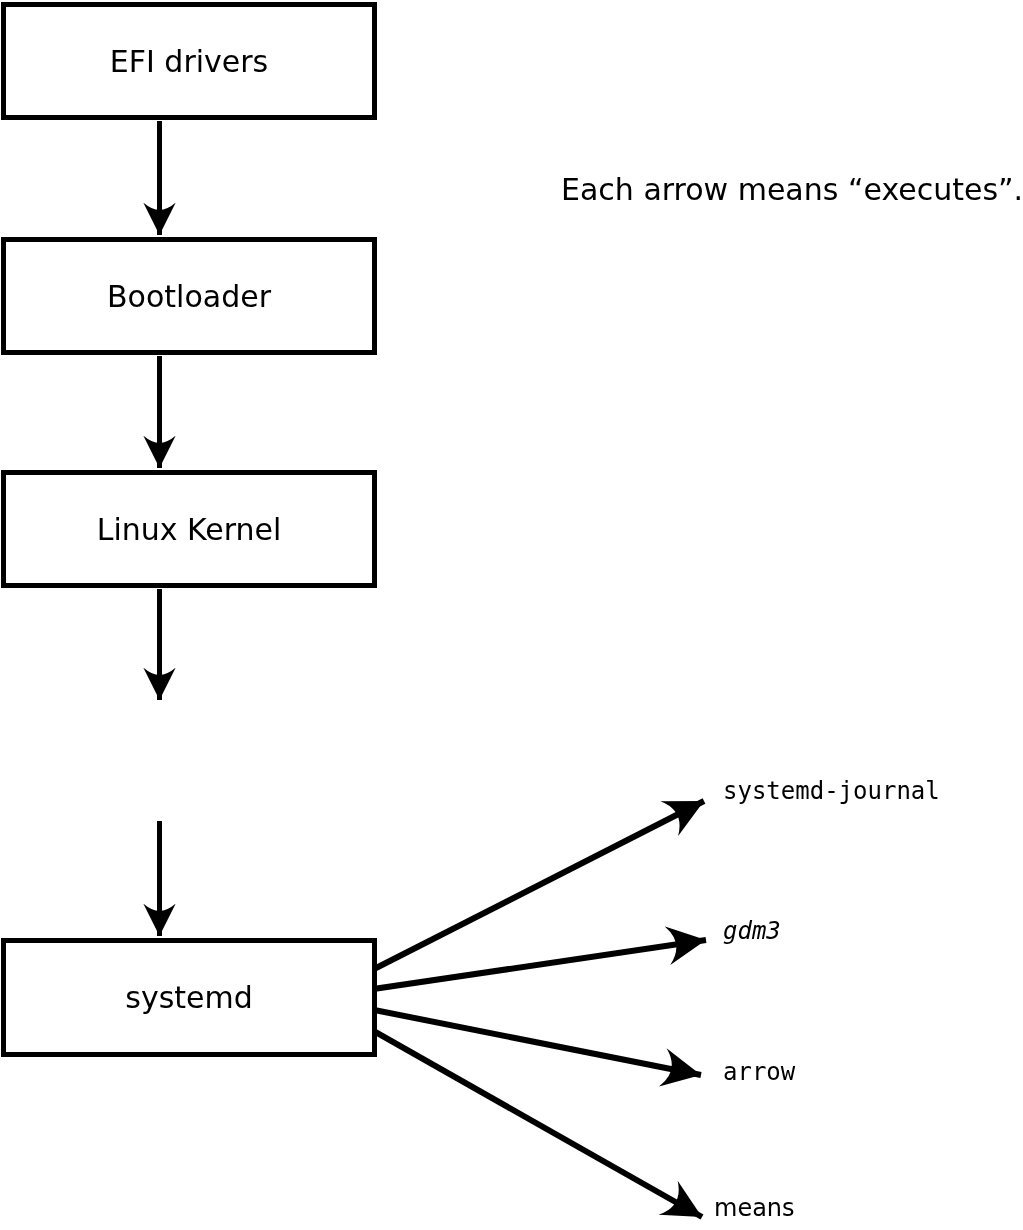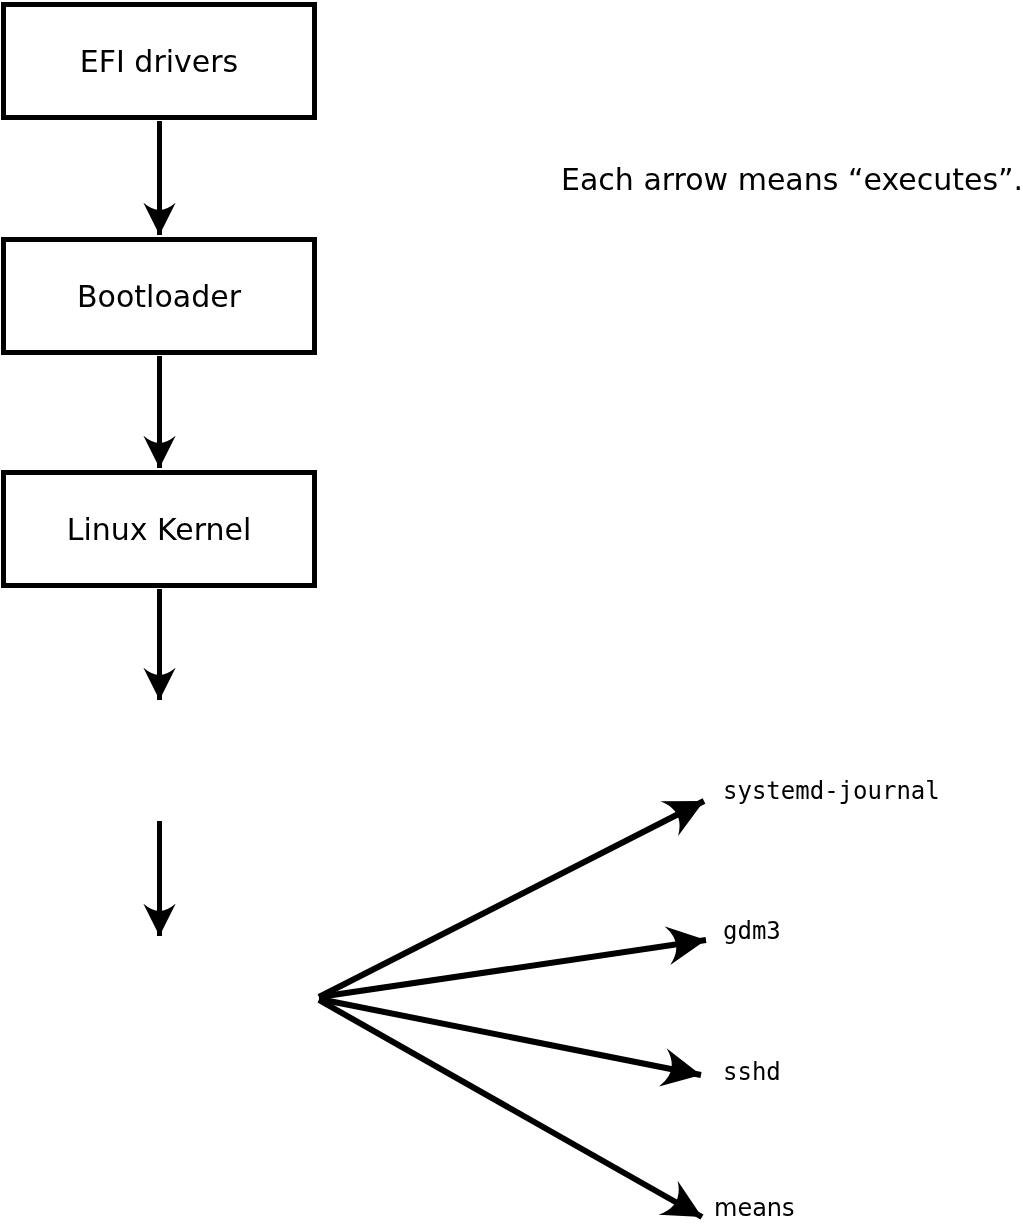--- a/index.html
+++ b/index.html
@@ -14,21 +14,21 @@
   }
   svg.arrows-layer {
     position: absolute;
     left: 0; top: 0;
     width: 1023px; height: 1230px;
     pointer-events: none;
   }
   .node {
     position: absolute;
     left: 1px;
-    width: 316px;
+    width: 376px;
     height: 118px;
     box-sizing: border-box;
     border: 5px solid #000000;
     background: #ffffff;
     display: flex;
     align-items: center;
     justify-content: center;
     font-size: 30px;
     white-space: nowrap;
   }
@@ -38,28 +38,28 @@
   .node-initramfs  { top: 702px; }
   .node-systemd    { top: 938px; height: 119px; }
   .svc-label {
     position: absolute;
     font-family: "DejaVu Sans Mono", "Liberation Mono", monospace;
     font-size: 24px;
     line-height: 36px;
     white-space: nowrap;
   }
   .svc-journal { left: 723px; top: 773px; }
-  .svc-gdm3    { left: 723px; top: 913px; }
+  .svc-gdm3    { left: 723px; top: 913px; font-style: italic; }
   .svc-getty   { left: 723px; top: 1054px; }
   .svc-sshd    { left: 714px; top: 1190px;
                  font-family: "DejaVu Sans", "Liberation Sans", sans-serif; }
   .legend-note {
     position: absolute;
     left: 561px;
-    top: 162px;
+    top: 172px;
     font-size: 30px;
     line-height: 36px;
     white-space: nowrap;
   }
 </style>
 </head>
 <body>
 
 <div class="canvas">
 
@@ -83,21 +83,24 @@
 
   <div class="node node-efi">
     <span>EFI drivers</span>
   </div>
   <div class="node node-bootloader">
     <span>Bootloader</span>
   </div>
   <div class="node node-kernel">
     <span>Linux Kernel</span>
   </div>
+  <div class="node node-systemd">
+    <span>systemd</span>
+  </div>
 
   <div class="svc-label svc-journal">systemd-journal</div>
   <div class="svc-label svc-gdm3">gdm3</div>
-  <div class="svc-label svc-getty">sshd</div>
+  <div class="svc-label svc-getty">arrow</div>
   <div class="svc-label svc-sshd">means</div>
 
   <div class="legend-note">Each arrow means “executes”.</div>
 
 </div>
 
 </body></html>

